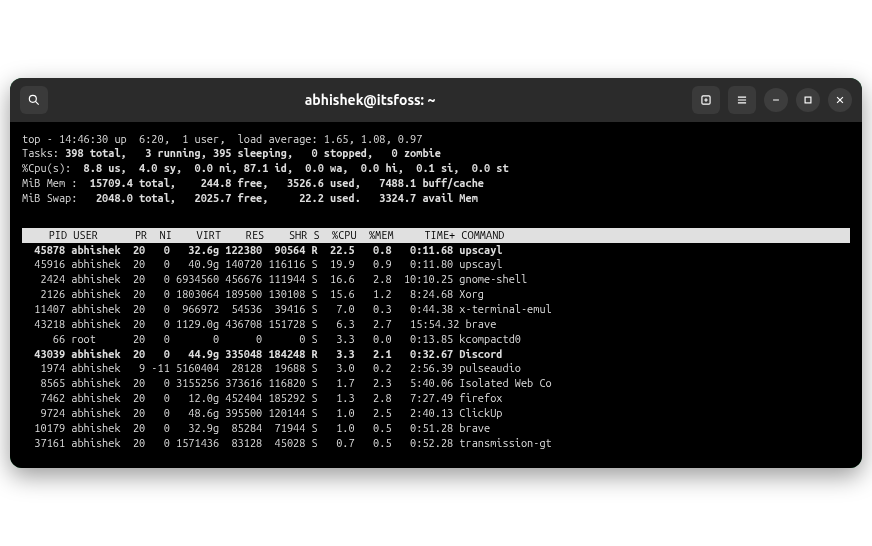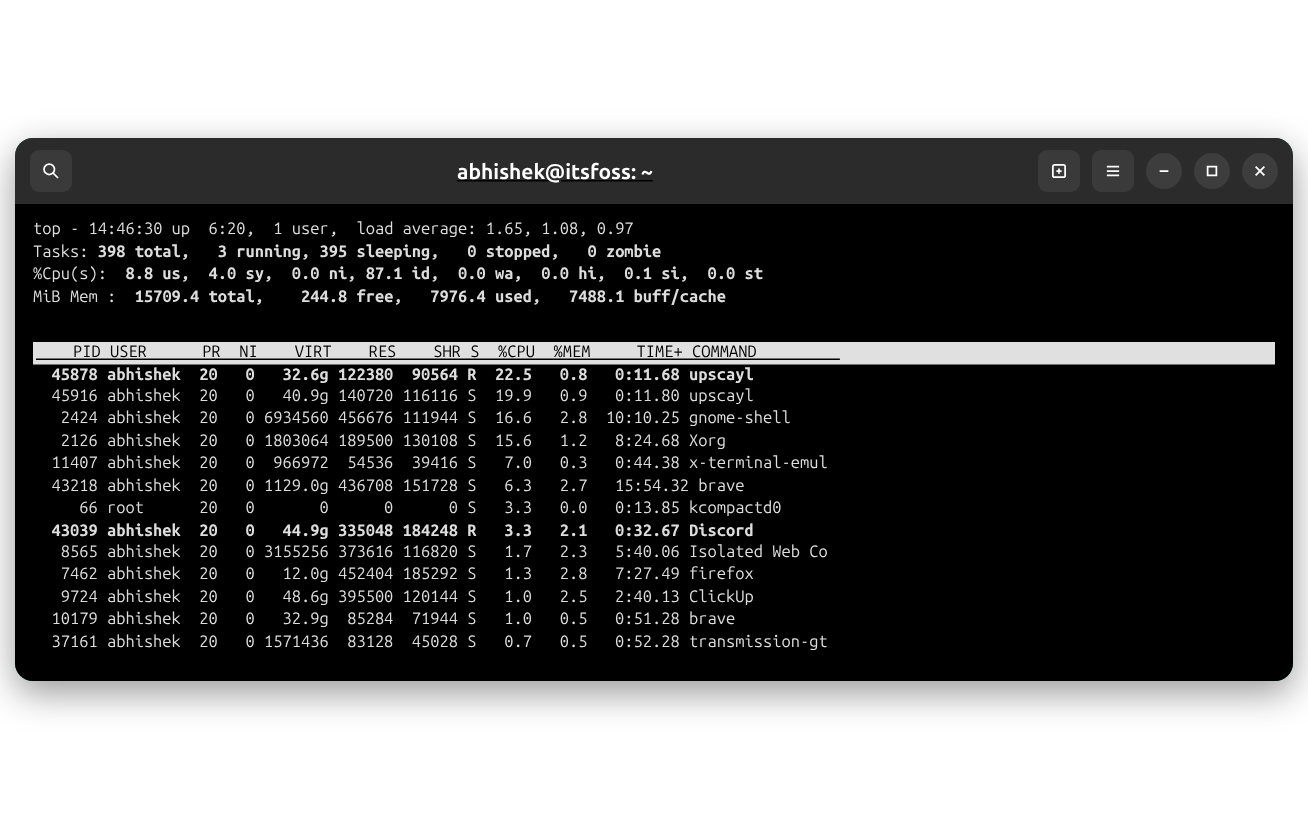--- a/index.html
+++ b/index.html
@@ -1,17 +1,17 @@
 <!DOCTYPE html>
 <html><head>
   <meta charset="utf-8">
   <style>
     * { margin: 0; padding: 0; box-sizing: border-box; }
     body { background: #fff; font-family: 'Ubuntu Mono', 'DejaVu Sans Mono', Consolas, monospace; display: flex; justify-content: center; align-items: center; min-height: 546px; }
-    .window { width: 852px; background: #15803d; border-radius: 12px; overflow: hidden; box-shadow: 0 8px 24px rgba(0,0,0,0.4); text-decoration: underline; }
+    .window { width: 852px; background: #15803d; border-radius: 12px; overflow: hidden; box-shadow: 0 8px 24px rgba(0,0,0,0.4); }
     .titlebar { display: flex; align-items: center; justify-content: space-between; padding: 8px 10px; background: #2b2b2b; }
     .titlebar-left, .titlebar-right { display: flex; gap: 8px; align-items: center; }
     .titlebar-title { color: #fff; font-weight: bold; font-size: 14px; font-family: Ubuntu, sans-serif; }
     .tb-btn { width: 28px; height: 28px; border-radius: 6px; background: #3a3a3a; display: flex; align-items: center; justify-content: center; color: #fff; cursor: pointer; }
     .tb-btn.round { border-radius: 50%; width: 24px; height: 24px; background: #3d3d3d; }
     .tb-btn svg { width: 14px; height: 14px; }
     .terminal { padding: 10px 12px 18px; background: #000; color: #ddd; font-size: 11px; line-height: 1.35; }
     .summary-line { white-space: pre; }
     .bold { font-weight: bold; }
     .proc-header { background: #e0e0e0; color: #000; white-space: pre; font-weight: normal; padding: 0 2px; margin-top: 22px; }
@@ -63,32 +63,34 @@
             <line x1="17" y1="7" x2="7" y2="17"></line>
           </svg>
       </div>
     </div>
   </div>
 
   <div class="terminal">
     <div class="summary-line"><span>top - </span><span>14:46:30 up  6:20,  1 user,  load average: 1.65, 1.08, 0.97</span></div>
     <div class="summary-line"><span>Tasks:</span><span class="bold"> 398 total,   3 running, 395 sleeping,   0 stopped,   0 zombie</span></div>
     <div class="summary-line"><span>%Cpu(s):</span><span class="bold">  8.8 us,  4.0 sy,  0.0 ni, 87.1 id,  0.0 wa,  0.0 hi,  0.1 si,  0.0 st</span></div>
-    <div class="summary-line"><span>MiB Mem :</span><span class="bold">  15709.4 total,    244.8 free,   7976.4 used,   7488.1 buff/cache</span></div>
+    <div class="summary-line"><span>MiB Mem :</span><span class="bold">  15709.4 total,    244.8 free,   3526.6 used,   7488.1 buff/cache</span></div>
+    <div class="summary-line"><span>MiB Swap:</span><span class="bold">   2048.0 total,   2025.7 free,     22.2 used.   3324.7 avail Mem</span></div>
 
     <div class="proc-header">    PID USER      PR  NI    VIRT    RES    SHR S  %CPU  %MEM     TIME+ COMMAND         </div>
     <div id="proc-body">
         <div class="proc-row hl">  45878 abhishek  20   0   32.6g 122380  90564 R  22.5   0.8   0:11.68 upscayl</div>
         <div class="proc-row">  45916 abhishek  20   0   40.9g 140720 116116 S  19.9   0.9   0:11.80 upscayl</div>
         <div class="proc-row">   2424 abhishek  20   0 6934560 456676 111944 S  16.6   2.8  10:10.25 gnome-shell</div>
         <div class="proc-row">   2126 abhishek  20   0 1803064 189500 130108 S  15.6   1.2   8:24.68 Xorg</div>
         <div class="proc-row">  11407 abhishek  20   0  966972  54536  39416 S   7.0   0.3   0:44.38 x-terminal-emul</div>
         <div class="proc-row">  43218 abhishek  20   0 1129.0g 436708 151728 S   6.3   2.7   15:54.32 brave</div>
         <div class="proc-row">     66 root      20   0       0      0      0 S   3.3   0.0   0:13.85 kcompactd0</div>
         <div class="proc-row hl">  43039 abhishek  20   0   44.9g 335048 184248 R   3.3   2.1   0:32.67 Discord</div>
+        <div class="proc-row">   1974 abhishek   9 -11 5160404  28128  19688 S   3.0   0.2   2:56.39 pulseaudio</div>
         <div class="proc-row">   8565 abhishek  20   0 3155256 373616 116820 S   1.7   2.3   5:40.06 Isolated Web Co</div>
         <div class="proc-row">   7462 abhishek  20   0   12.0g 452404 185292 S   1.3   2.8   7:27.49 firefox</div>
         <div class="proc-row">   9724 abhishek  20   0   48.6g 395500 120144 S   1.0   2.5   2:40.13 ClickUp</div>
         <div class="proc-row">  10179 abhishek  20   0   32.9g  85284  71944 S   1.0   0.5   0:51.28 brave</div>
         <div class="proc-row">  37161 abhishek  20   0 1571436  83128  45028 S   0.7   0.5   0:52.28 transmission-gt</div>
       </div>
   </div>
 </div>
 
 </body></html>

